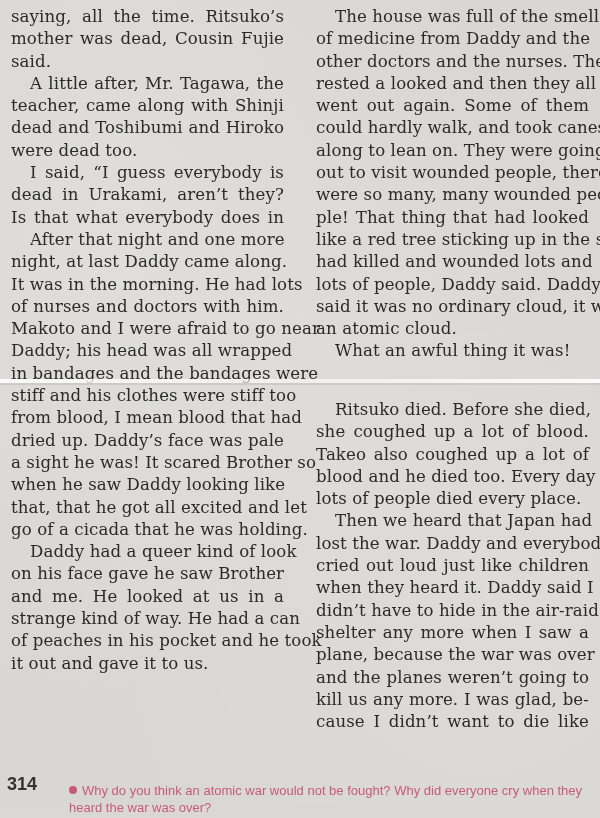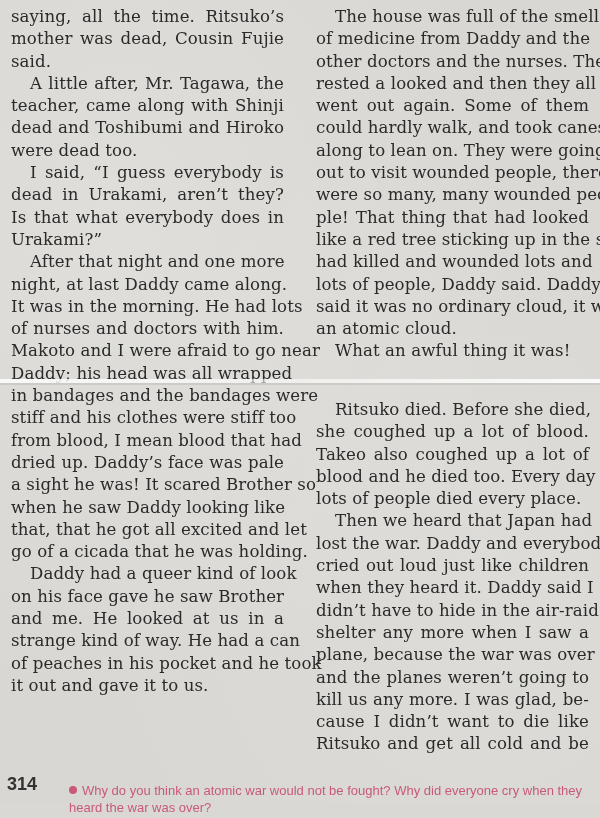--- a/index.html
+++ b/index.html
@@ -115,21 +115,20 @@
       <span class="line">saying, all the time. Ritsuko’s</span>
       <span class="line">mother was dead, Cousin Fujie</span>
       <span class="line last">said.</span>
       <span class="line indent">A little after, Mr. Tagawa, the</span>
       <span class="line">teacher, came along with Shinji</span>
       <span class="line">dead and Toshibumi and Hiroko</span>
       <span class="line last">were dead too.</span>
       <span class="line indent">I said, “I guess everybody is</span>
       <span class="line">dead in Urakami, aren’t they?</span>
       <span class="line">Is that what everybody does in</span>
-      <span class="line last">Urakami?”</span>
       <span class="line indent">After that night and one more</span>
       <span class="line">night, at last Daddy came along.</span>
       <span class="line">It was in the morning. He had lots</span>
       <span class="line">of nurses and doctors with him.</span>
       <span class="line">Makoto and I were afraid to go near</span>
       <span class="line">Daddy; his head was all wrapped</span>
       <span class="line">in bandages and the bandages were</span>
       <span class="line">stiff and his clothes were stiff too</span>
       <span class="line">from blood, I mean blood that had</span>
       <span class="line">dried up. Daddy’s face was pale</span>
@@ -176,21 +175,20 @@
       <span class="line indent">Then we heard that Japan had</span>
       <span class="line">lost the war. Daddy and everybody</span>
       <span class="line">cried out loud just like children</span>
       <span class="line">when they heard it. Daddy said I</span>
       <span class="line">didn’t have to hide in the air-raid</span>
       <span class="line">shelter any more when I saw a</span>
       <span class="line">plane, because the war was over</span>
       <span class="line">and the planes weren’t going to</span>
       <span class="line">kill us any more. I was glad, be-</span>
       <span class="line">cause I didn’t want to die like</span>
-      <span class="line">Ritsuko and get all cold and be</span>
     </div>
 
   <div class="page-number">314</div>
 
   <div class="question">
     <span class="bullet"></span><span>Why do you think an atomic war would not be fought? Why did everyone cry when they heard the war was over?</span>
   </div>
 
 </div>
 

